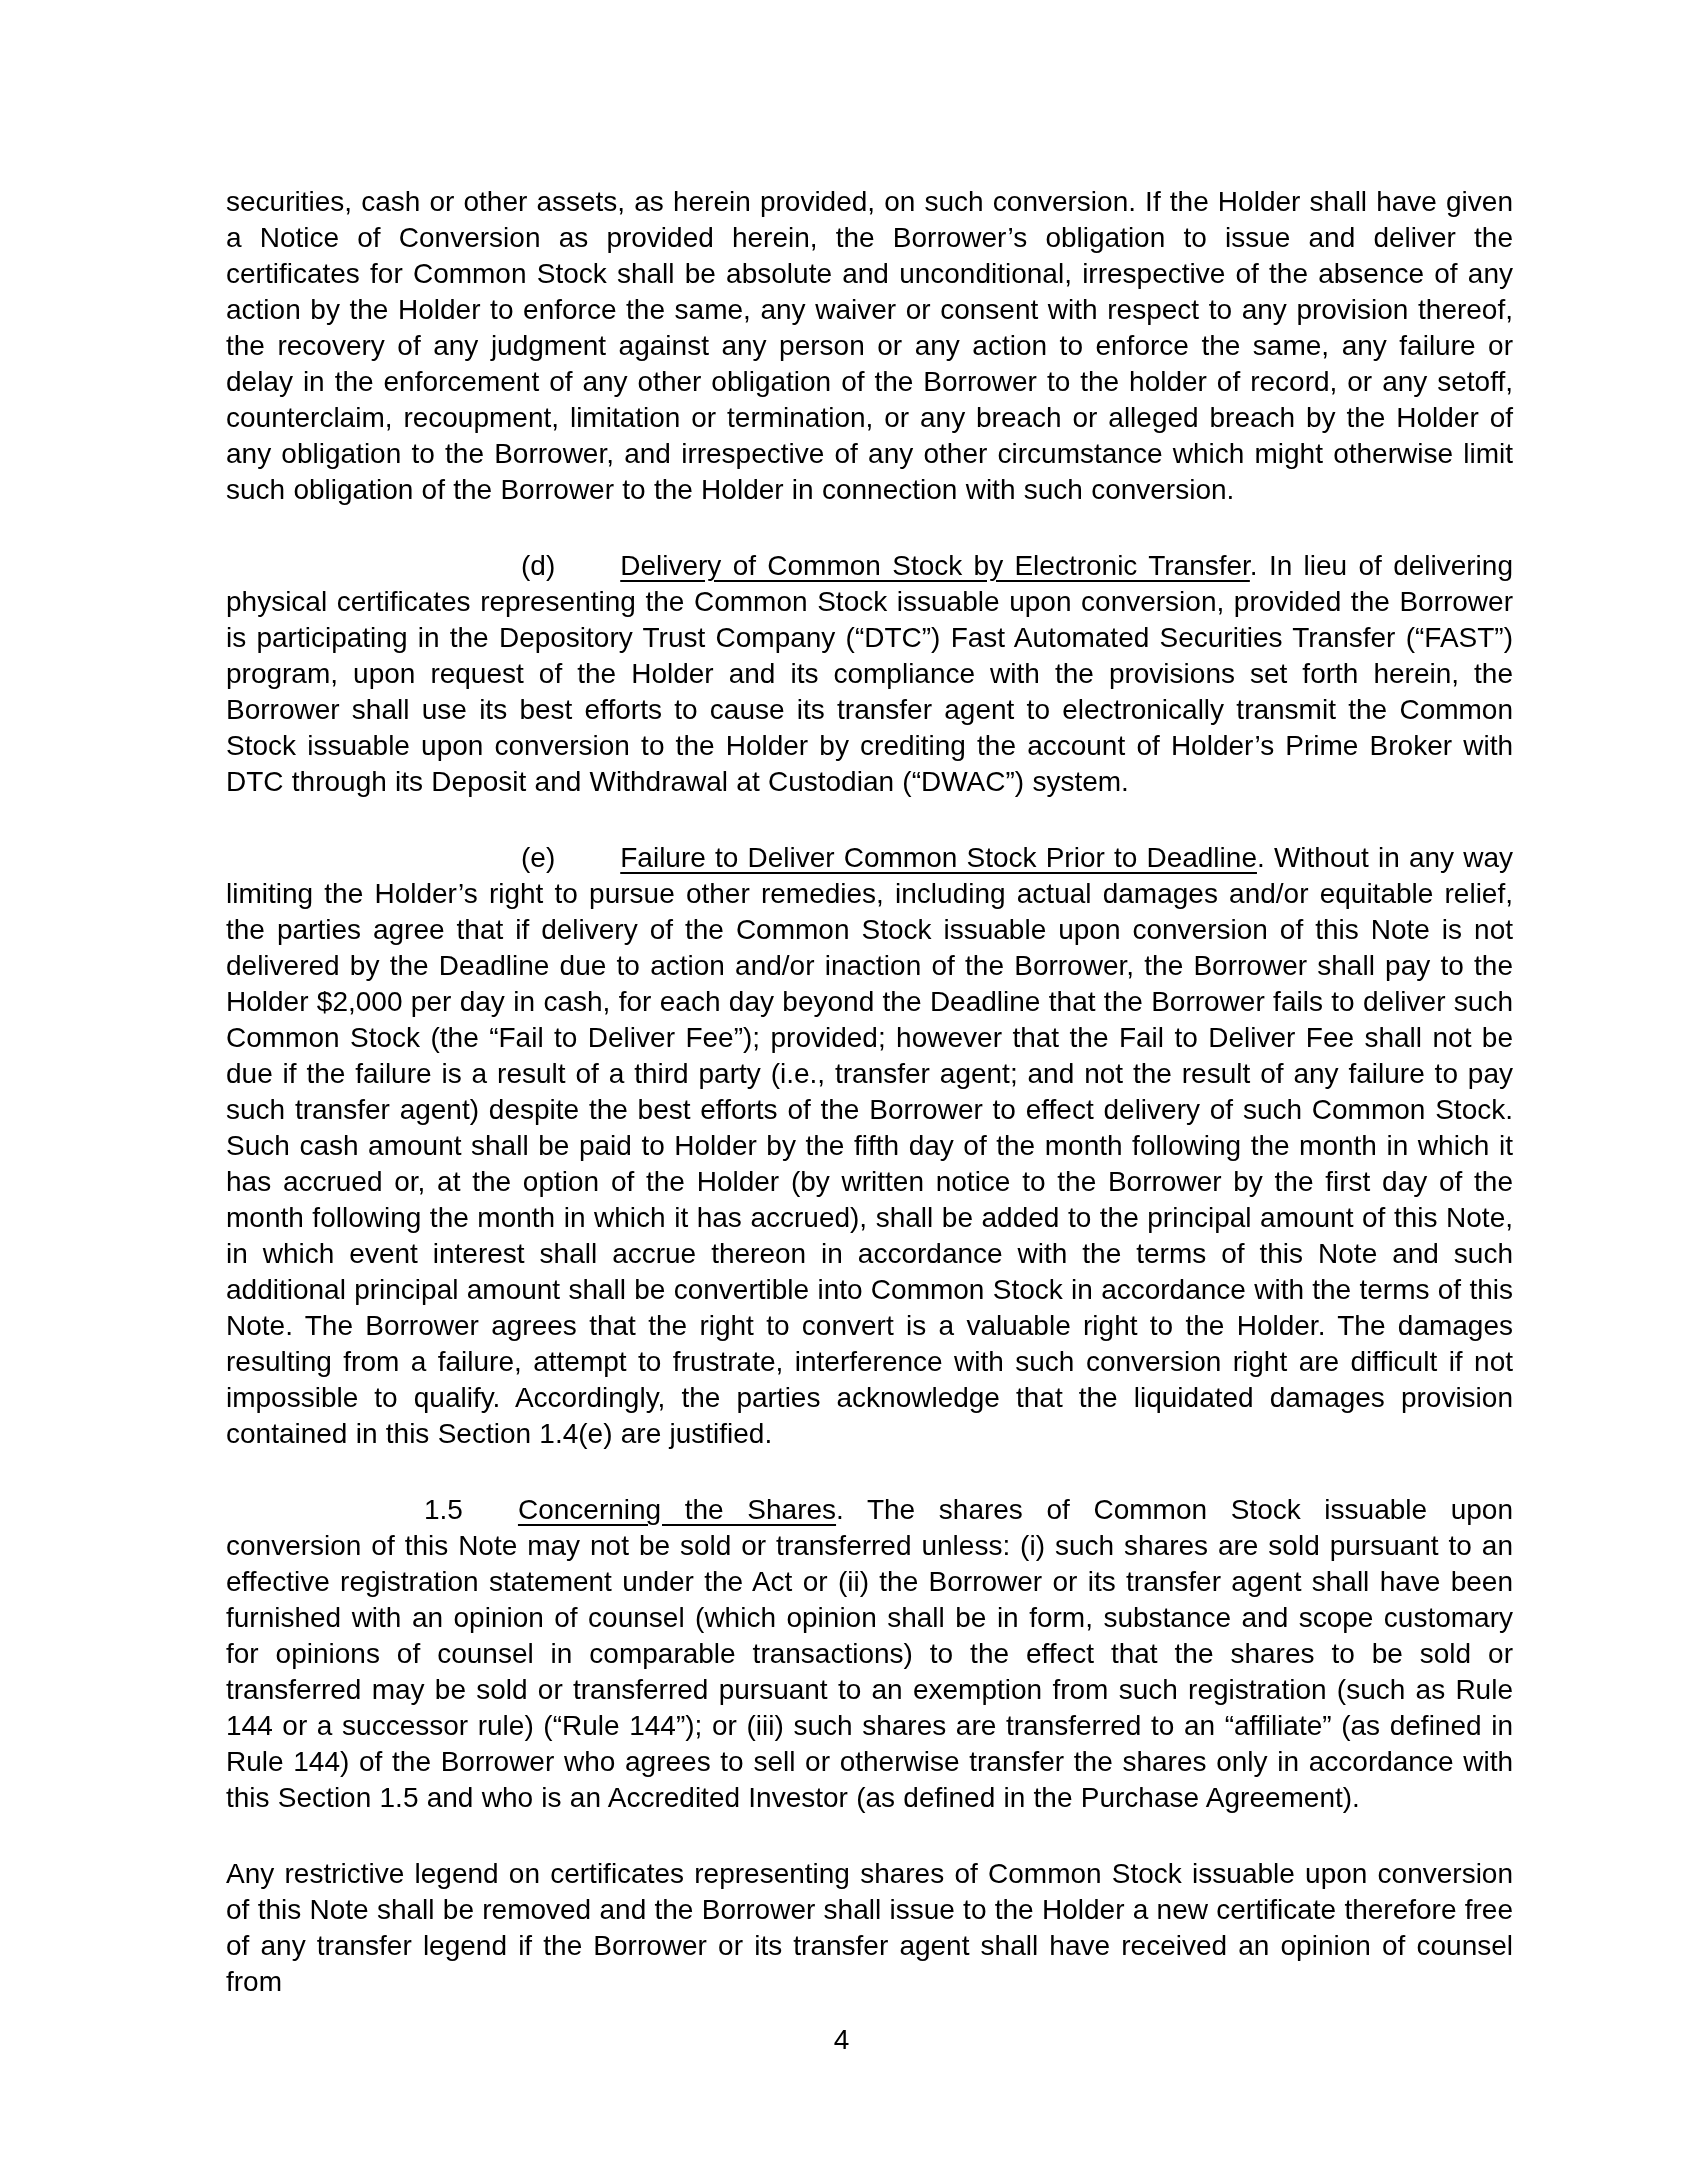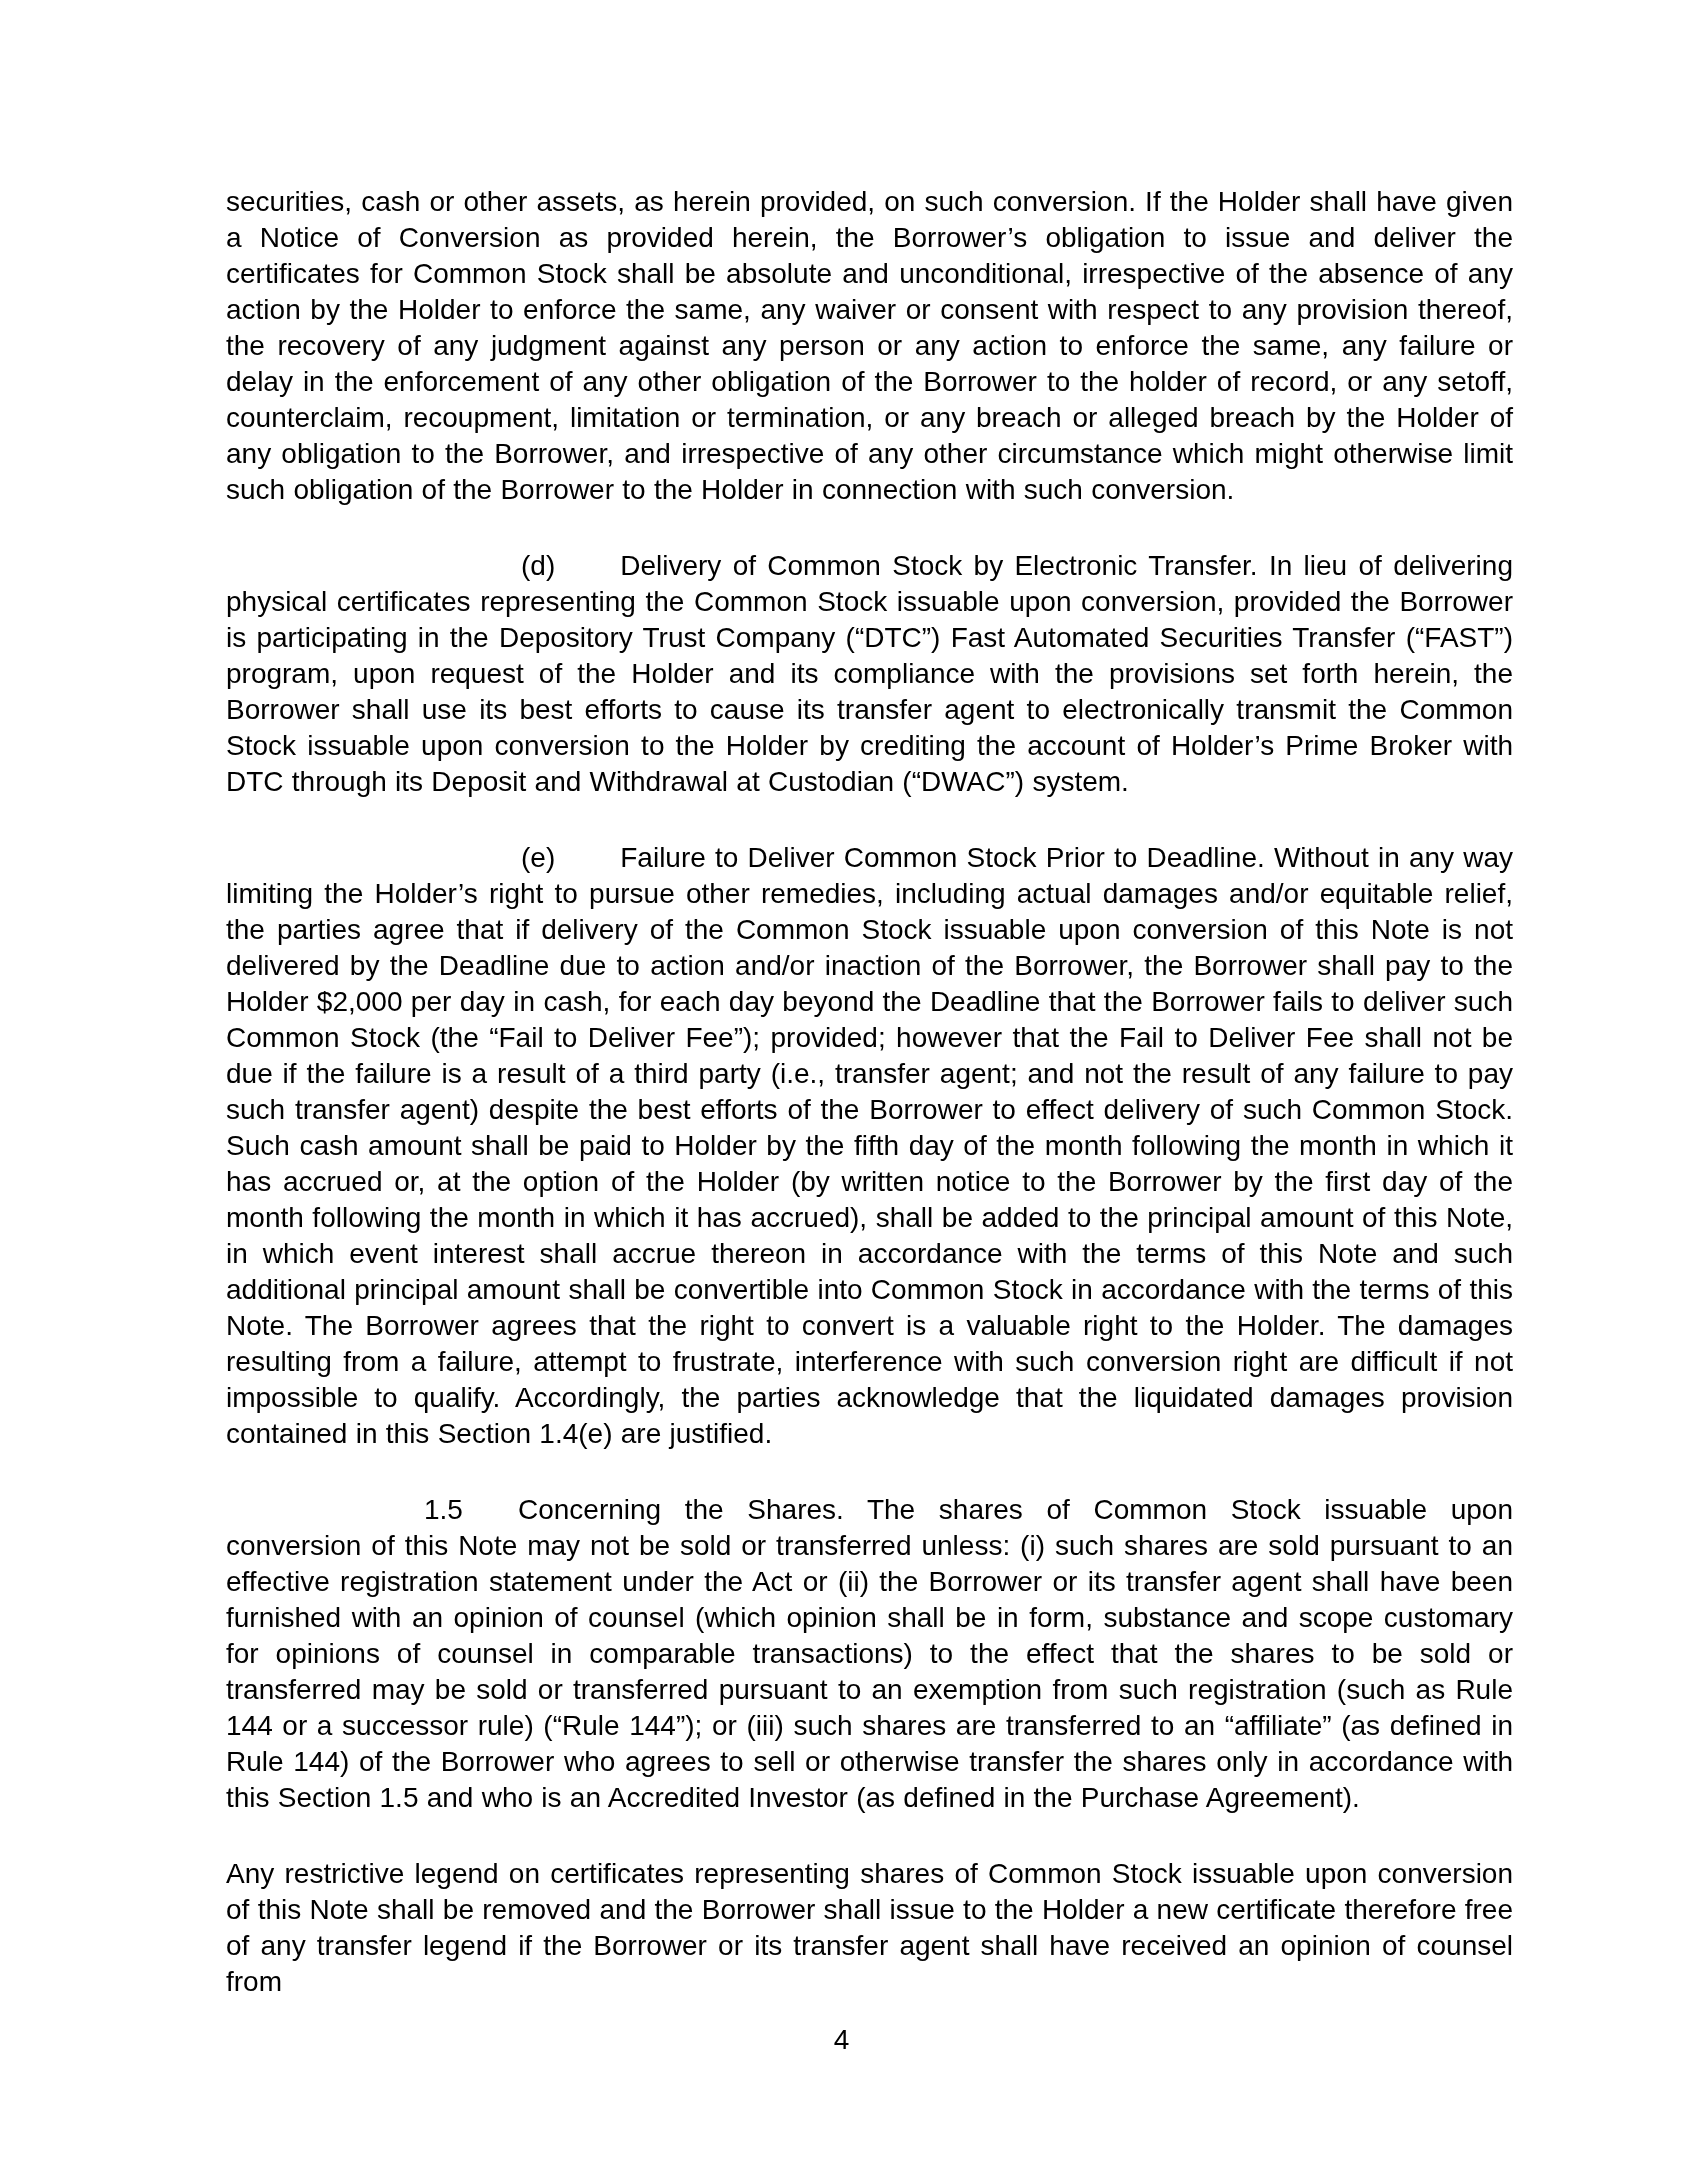--- a/index.html
+++ b/index.html
@@ -35,20 +35,21 @@
   }
   .para.indent-subsection {
     text-indent: 198px;
   }
   .tab {
     display: inline-block;
   }
   .tab-wide { width: 65px; }
   .tab-mid  { width: 55px; }
   .heading {
+    text-decoration: underline;
     text-underline-offset: 5px;
   }
   .page-number {
     position: absolute;
     top: 2022px;
     left: 0;
     width: 1683px;
     text-align: center;
     font-size: 28px;
     line-height: 36px;

